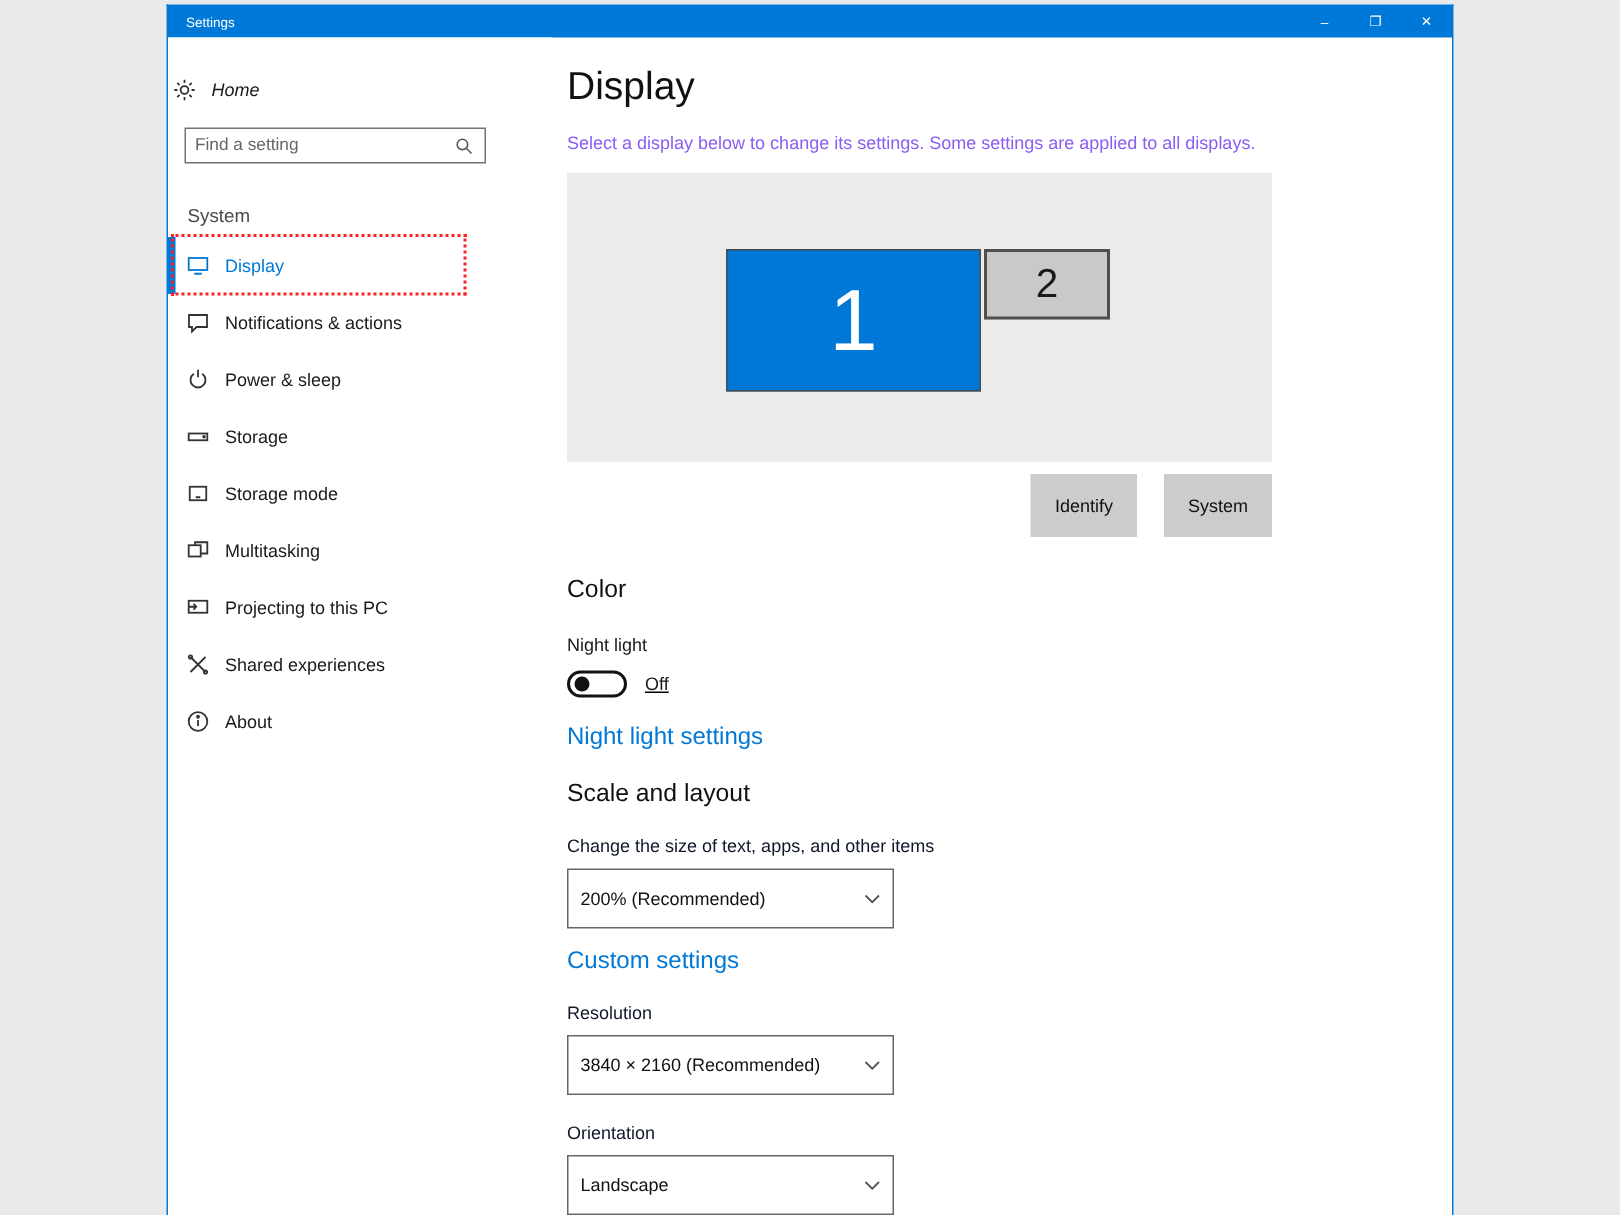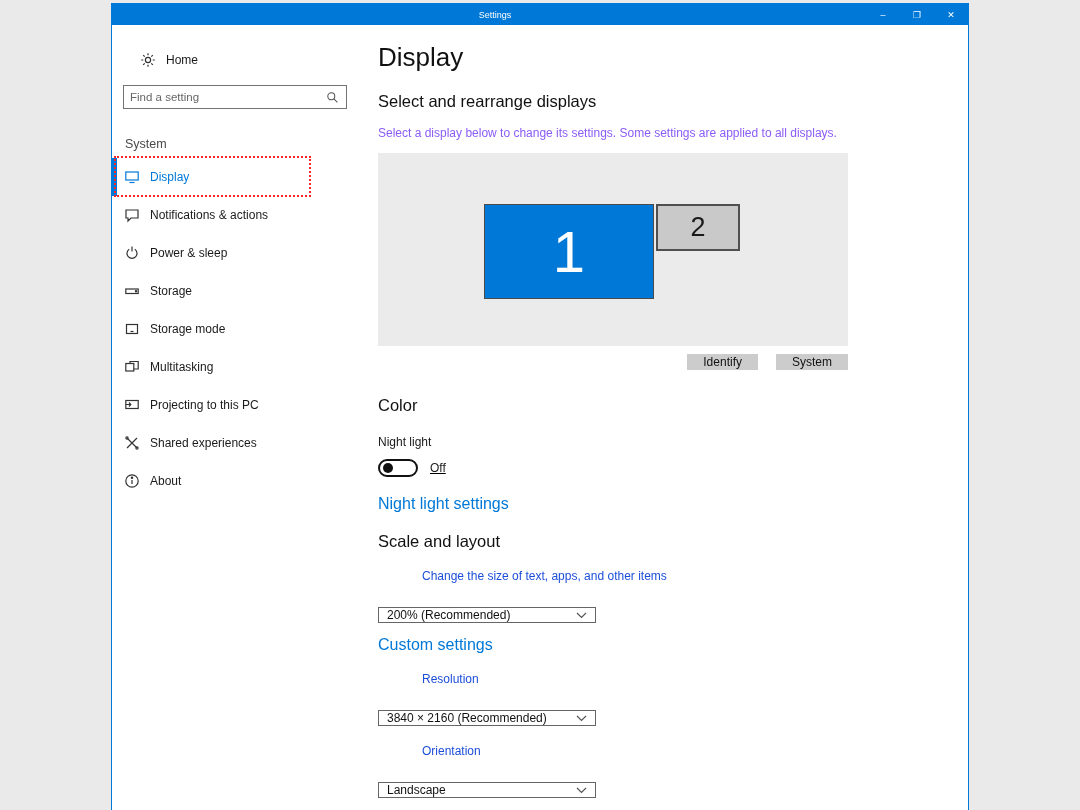--- a/index.html
+++ b/index.html
@@ -4,32 +4,32 @@
 <style>
   * { margin:0; padding:0; box-sizing:border-box; }
   html,body { width:1080px; height:810px; overflow:hidden;
     font-family:"Liberation Sans","DejaVu Sans",sans-serif; background:#eaeaea; }
 
   .window { position:absolute; left:111px; top:3px; width:858px; height:807px;
     background:#ffffff; border:1px solid #0078d7; border-bottom:none; }
 
   
   .titlebar { position:absolute; left:0; top:0; right:0; height:21px;
-    background:#0078d7; display:flex; align-items:center;text-align:center; }
+    background:#0078d7; display:flex; align-items:center; }
   .titlebar-title { color:#fff; font-size:9px; padding-left:12px; flex:1; }
   .win-controls { display:flex; height:100%; }
   .win-btn { width:34px; height:100%; display:flex; align-items:center; justify-content:center;
     color:#fff; font-size:9px; cursor:default; }
 
   
   .sidebar { position:absolute; left:0; top:21px; width:256px; bottom:0; background:#fff; }
   .home-row { position:absolute; left:0; top:22px; width:100%; height:26px;
-    display:flex; align-items:center; padding-left:28px; }
+    display:flex; align-items:center; padding-left:3px;font-style:italic; }
   .home-row .label { margin-left:10px; font-size:12px; color:#1a1a1a; }
-  .searchbox { position:absolute; left:11px; top:60px; width:224px; height:24px;
+  .searchbox { position:absolute; left:11px; top:60px; width:201px; height:24px;
     border:1px solid #737373; display:flex; align-items:center; background:#fff; }
   .searchbox input { border:none; outline:none; flex:1; height:100%; padding:0 6px;
     font-size:11.5px; font-family:inherit; color:#333; background:transparent; }
   .searchbox input::placeholder { color:#666; }
   .searchbox .mag { margin-right:7px; display:flex; }
   .section-label { position:absolute; left:13px; top:112px; font-size:12.5px; color:#4a4a4a; }
   .nav-list { position:absolute; left:0; top:133px; width:100%; }
   .nav-item { position:relative; height:38px; display:flex; align-items:center;
     padding-left:12px; cursor:default; }
   .nav-item .label { margin-left:10px; font-size:12px; color:#1a1a1a; white-space:nowrap; }
@@ -53,36 +53,36 @@
   .display-panel { position:relative; margin-top:13px; width:470px; height:193px; background:#ebebeb; }
   .monitor-1 { position:absolute; left:106px; top:51px; width:170px; height:95px;
     background:#0078d7; border:1px solid #4a4a4a; display:flex; align-items:center; justify-content:center;
     color:#fff; font-size:58px; font-weight:300; }
   .monitor-2 { position:absolute; left:278px; top:51px; width:84px; height:47px;
     background:#c9c9c9; border:2px solid #4f4f4f; display:flex; align-items:center; justify-content:center;
     color:#1a1a1a; font-size:27px; font-weight:300; }
 
   .panel-buttons { width:470px; margin-top:8px; display:flex; justify-content:flex-end; gap:18px; }
   .btn { background:#cccccc; border:none; font-family:inherit; font-size:12px; color:#111;
-    padding:1px 16px; min-width:68px; cursor:default; }
+    padding:14px 16px; min-width:68px; cursor:default; }
 
   .h-color { margin-top:26px; }
   .night-label { margin-top:20px; font-size:12px; color:#1a1a1a; }
   .toggle-row { margin-top:10px; display:flex; align-items:center;text-decoration:underline; }
   .toggle { width:40px; height:18px; border:2px solid #111; border-radius:10px; position:relative;
     background:#fff; cursor:default; }
   .toggle .knob { position:absolute; left:3px; top:2px; width:10px; height:10px; border-radius:50%;
     background:#111; }
   .toggle-state { margin-left:12px; font-size:12px; color:#1a1a1a; }
   .link { font-size:16px; color:#0078d7; cursor:default; display:inline-block; }
   .link-nls { margin-top:18px; }
 
   .h-scale { margin-top:19px; }
-  .field-label { margin-top:18px; font-size:12px; color:#1d4ed8;margin-left:44px; }
-  .select { margin-top:24px; width:218px; height:16px; border:1px solid #666; background:#fff;
+  .field-label { margin-top:18px; font-size:12px; color:#0f172a; }
+  .select { margin-top:8px; width:218px; height:40px; border:1px solid #666; background:#fff;
     display:flex; align-items:center; justify-content:space-between; padding:0 8px; cursor:default; }
   .select .value { font-size:12px; color:#111; }
   .link-cs { margin-top:13px; }
   .h-multiple { margin-top:24px; }
 </style>
 </head>
 <body>
 
 <div class="window">
 
@@ -194,21 +194,20 @@
       </div>
     </div>
 
     <div class="annotation"></div>
   </div>
 
   <div class="main">
 
     <h1 class="page-title">Display</h1>
 
-    <h2 class="section-heading h-rearrange">Select and rearrange displays</h2>
 
     <div class="desc">Select a display below to change its settings. Some settings are applied to all displays.</div>
 
     <div class="display-panel">
       <div class="monitor-1">1</div>
       <div class="monitor-2">2</div>
     </div>
 
     <div class="panel-buttons">
       <button class="btn">Identify</button>

